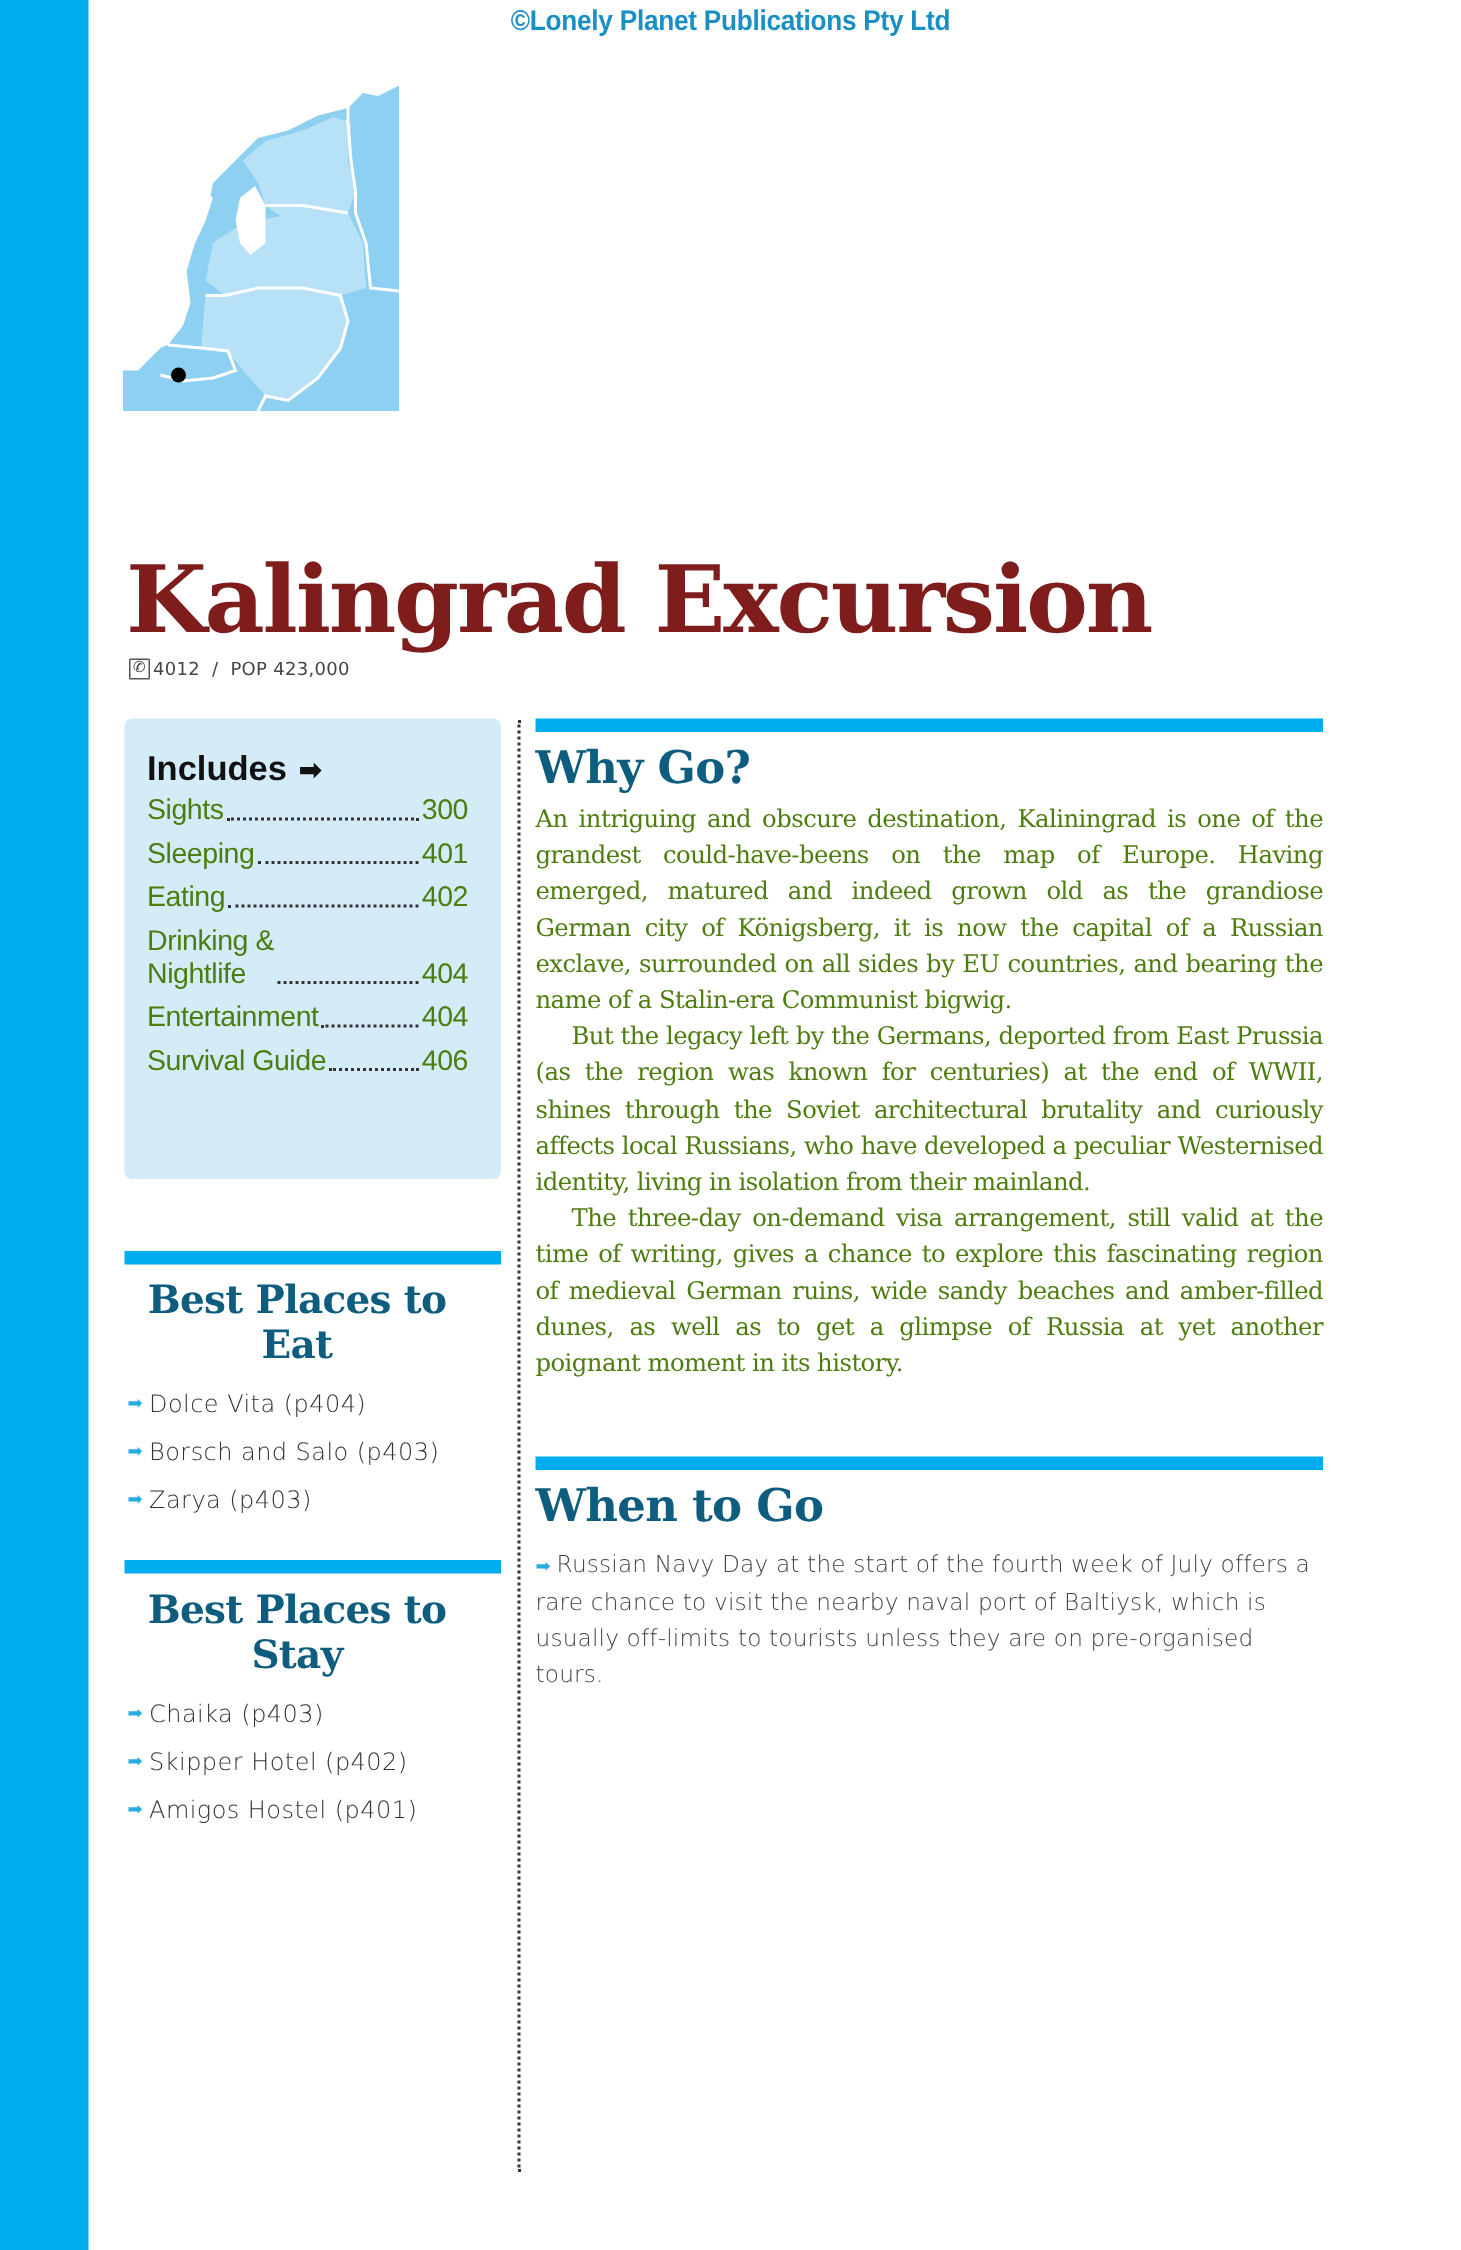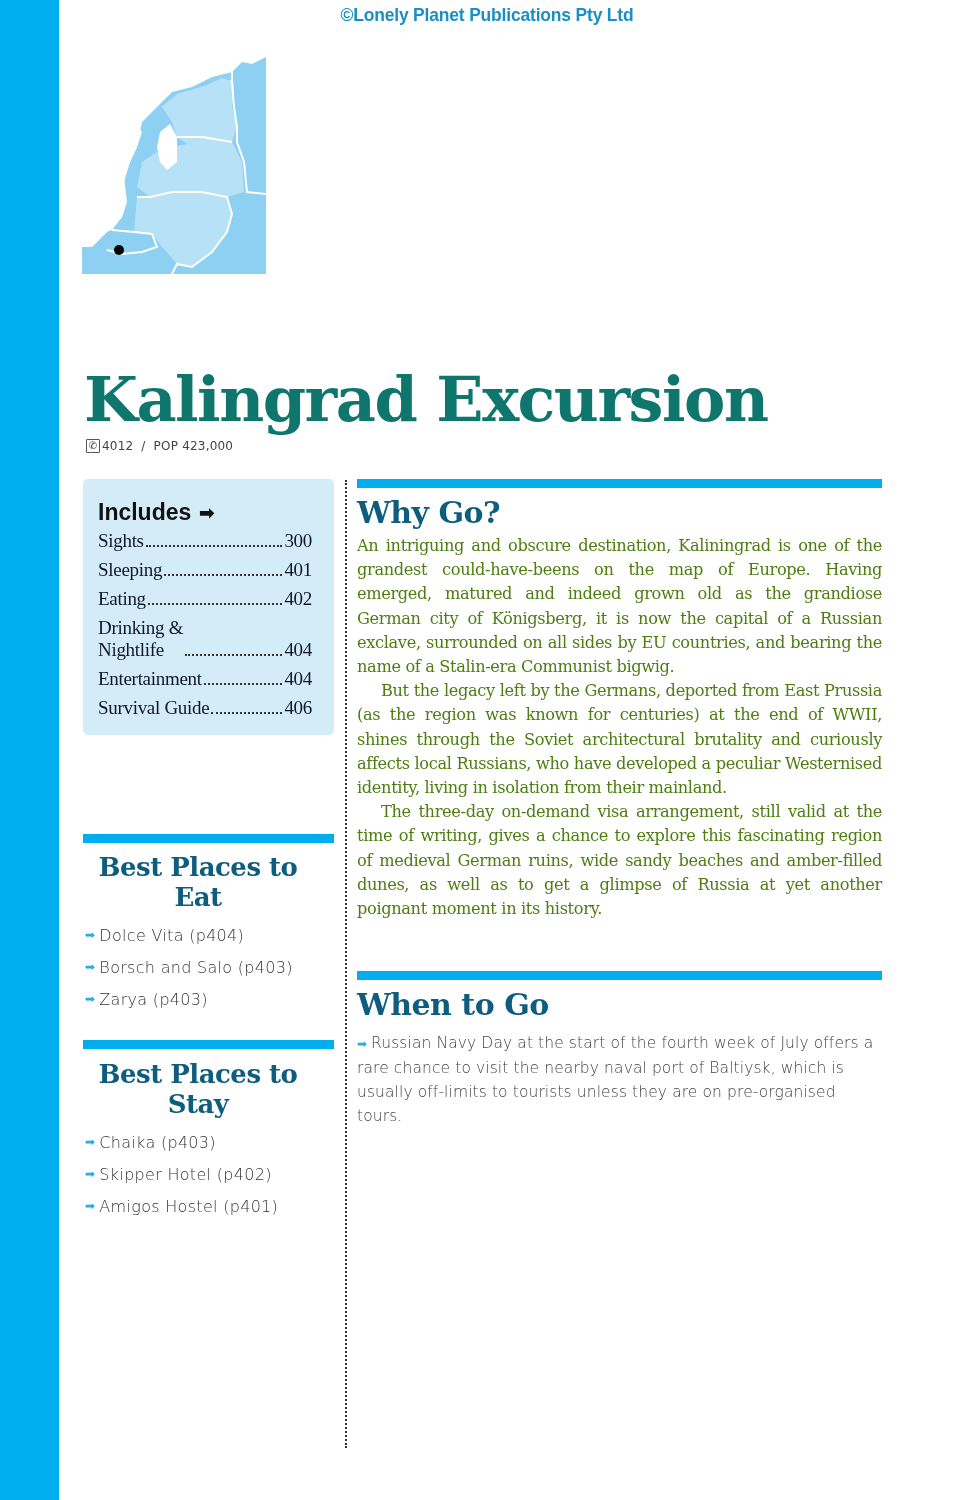--- a/index.html
+++ b/index.html
@@ -19,46 +19,46 @@
       transform: scaleX(0.92);
     }
     .locator-map {
       position: absolute; left: 82px; top: 52px; width: 184px; height: 222px;
     }
     .locator-map svg { display: block; width: 100%; height: 100%; }
 
     .page-title {
       position: absolute; left: 84px; top: 362px; margin: 0;
       font-family: "DejaVu Serif", serif; font-weight: bold;
-      font-size: 62px; color: #0f766e; letter-spacing: -1.5px; line-height: 76px;
+      font-size: 62px; color: #7f1d1d; letter-spacing: -1.5px; line-height: 76px;
       white-space: nowrap;
     }
     .meta {
       position: absolute; left: 86px; top: 439px;
       font-family: "DejaVu Sans", sans-serif; font-size: 12px; color: #444;
       display: flex; align-items: center; gap: 2px; letter-spacing: 0.2px;
     }
     .phone-icon {
       display: inline-block; width: 12px; height: 12px; border: 1px solid #555;
       font-size: 10px; line-height: 12px; text-align: center; color: #333;
       border-radius: 1px;
     }
 
     .includes-box {
-      position: absolute; left: 83px; top: 479px; width: 251px; height: 256px;
+      position: absolute; left: 83px; top: 479px; width: 251px; height: 307px;
       background: #d4ecf8; border-radius: 5px; box-sizing: border-box;
       padding: 20px 22px 4px 15px;
     }
     .includes-title {
       font-family: "Liberation Sans", sans-serif; font-weight: bold;
       font-size: 23px; color: #111; margin: 0 0 4px 0; display: flex; align-items: center; gap: 8px;
     }
     .includes-title .arrow { font-size: 18px; }
     .inc-item {
-      font-family: Liberation Serif, serif; font-size: 19px; color: #0f172a;
+      font-family: Liberation Sans, sans-serif; font-size: 19px; color: #4d7c0f;
       display: flex; align-items: flex-end; line-height: 22px; margin-bottom: 7px;
       letter-spacing: -0.3px;
     }
     .inc-item .label { white-space: pre-line; }
     .inc-item .dots { flex: 1; border-bottom: 2px dotted #333; margin: 0 2px 5px 2px; min-width: 10px; }
     .inc-item .page { }
 
     .blue-rule { position: absolute; height: 9px; background: #00aeef; }
     .side-heading {
       position: absolute; left: 78px; margin: 0;

